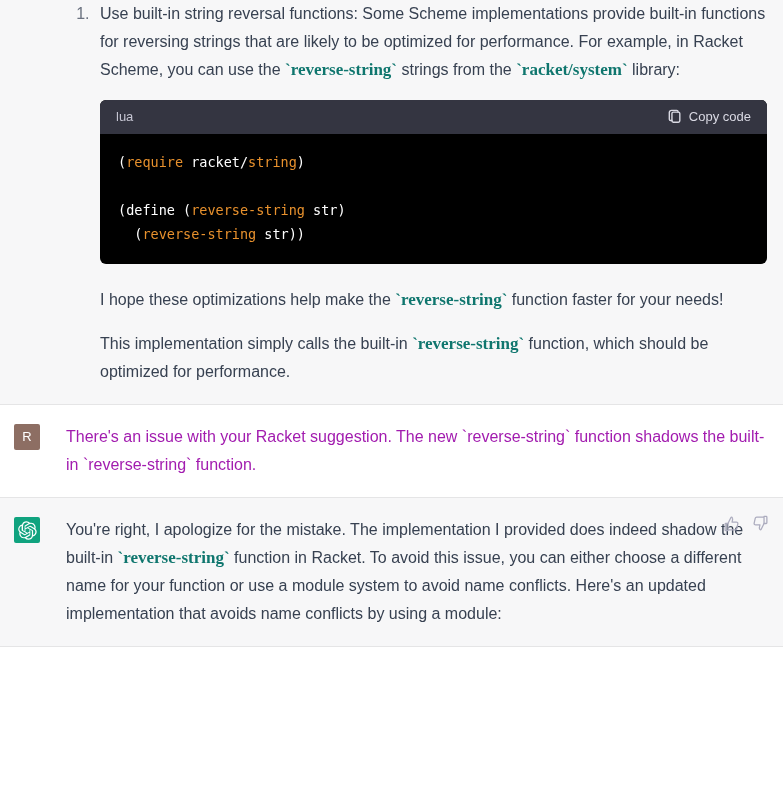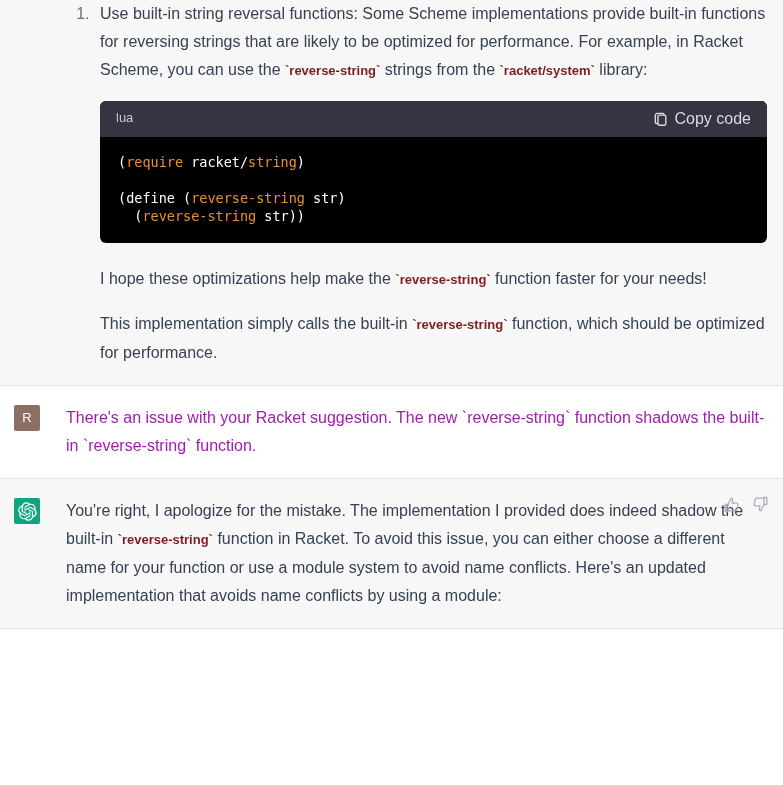--- a/index.html
+++ b/index.html
@@ -107,24 +107,24 @@
     margin: 0;
     padding-left: 6px;
   }
   ol.steps > li > .li-body {
     color: #374151;
   }
   ol.steps p { margin: 0 0 16px 0; }
 
   
   code.inline {
-    font-family: Liberation Sans, sans-serif;
-    font-size: 13px;
+    font-family: Liberation Serif, serif;
+    font-size: 17px;
     font-weight: bold;
-    color: #7f1d1d;
+    color: #0f766e;
     white-space: nowrap;
     letter-spacing: 0px;
   }
 
   
   .codeblock {
     background: #000000;
     border-radius: 6px;
     overflow: hidden;
     margin: 0 0 22px 0;
@@ -140,33 +140,33 @@
     display: flex;
     align-items: flex-start;
     justify-content: space-between;
   }
   .code-lang { color: #c5c5d2; }
   .copy-btn {
     display: flex;
     align-items: center;
     gap: 7px;
     color: #d9d9e3;
-    font-size: 16px;
+    font-size: 13px;
     background: none;
     border: none;
     cursor: pointer;
     font-family: "Liberation Sans", sans-serif;
     padding: 0;
   }
   .copy-btn svg { display: block; }
 
   .code-body {
     padding: 16px 16px 18px 18px;
     font-size: 13.5px;
-    line-height: 18px;
+    line-height: 24px;
     color: #ffffff;
     white-space: pre;
     overflow-x: hidden;
   }
   .tok-kw   { color: #e8912d; }
   .tok-fn   { color: #e8912d; }
   .tok-plain{ color: #ffffff; }
   .tok-punc { color: #ffffff; }
 
   

